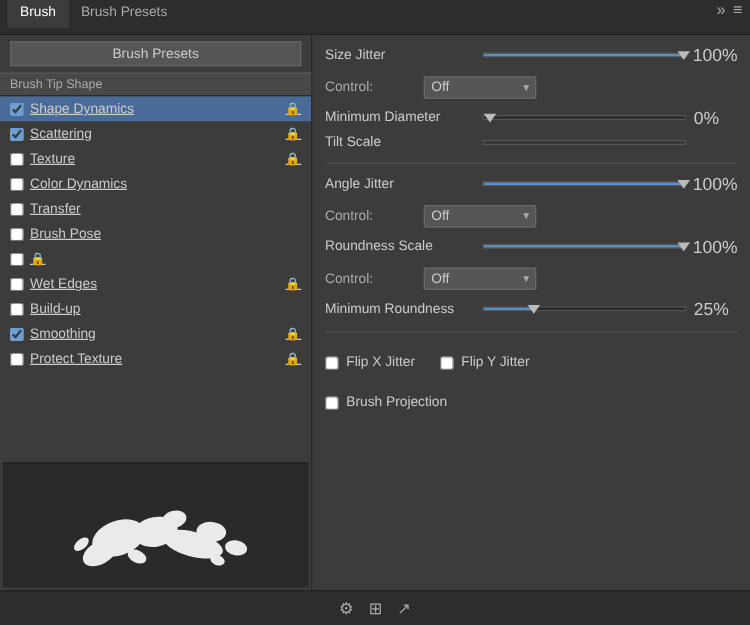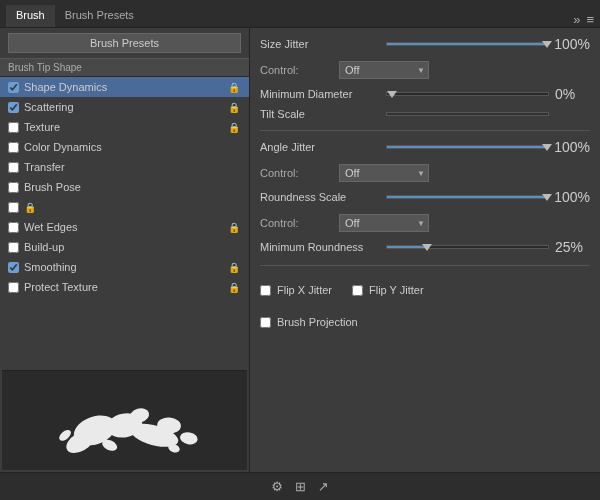--- a/index.html
+++ b/index.html
@@ -14,21 +14,21 @@
     }
     .panel {
       width: 600px;
       height: 500px;
       background: #3c3c3c;
       display: flex;
       flex-direction: column;
     }
     .tab-bar {
       display: flex;
-      align-items: flex-end;
+      align-items: flex-start;
       background: #2d2d2d;
       border-bottom: 1px solid #222;
       padding: 0 6px;
       height: 28px;
     }
     .tab {
       padding: 4px 10px;
       color: #aaa;
       cursor: pointer;
       font-size: 11px;
@@ -80,20 +80,21 @@
     .brush-list {
       flex: 1;
       overflow-y: auto;
     }
     .brush-item {
       display: flex;
       align-items: center;
       padding: 2px 8px;
       cursor: pointer;
       height: 20px;
+      text-decoration: underline;
     }
     .brush-item.active {
       background: #4a6a9a;
     }
     .brush-item input[type=checkbox] {
       margin-right: 5px;
       width: 11px;
       height: 11px;
       accent-color: #6b9ed2;
     }

